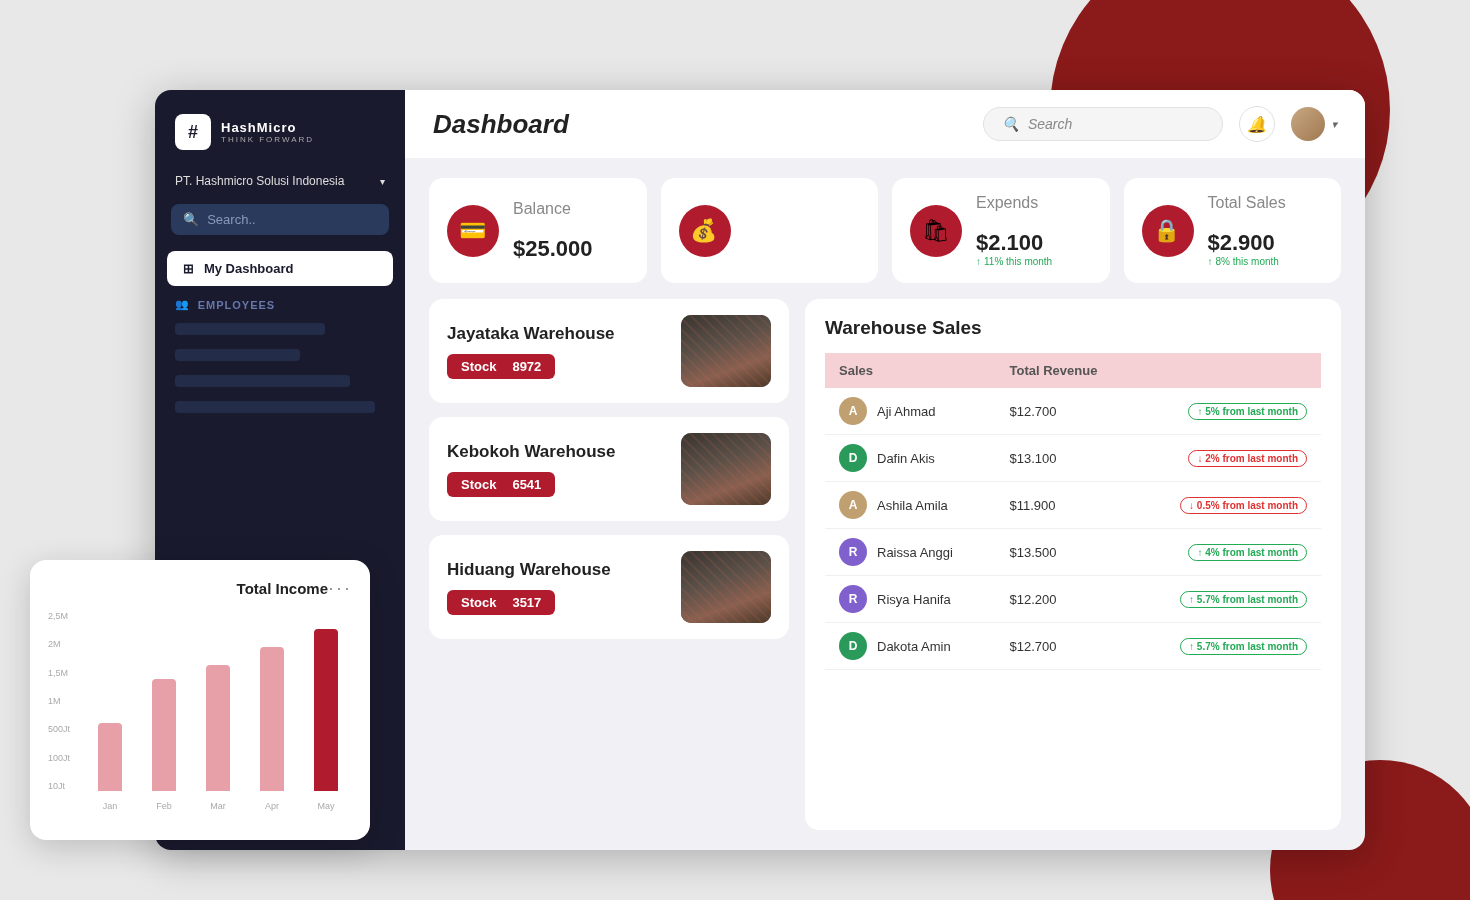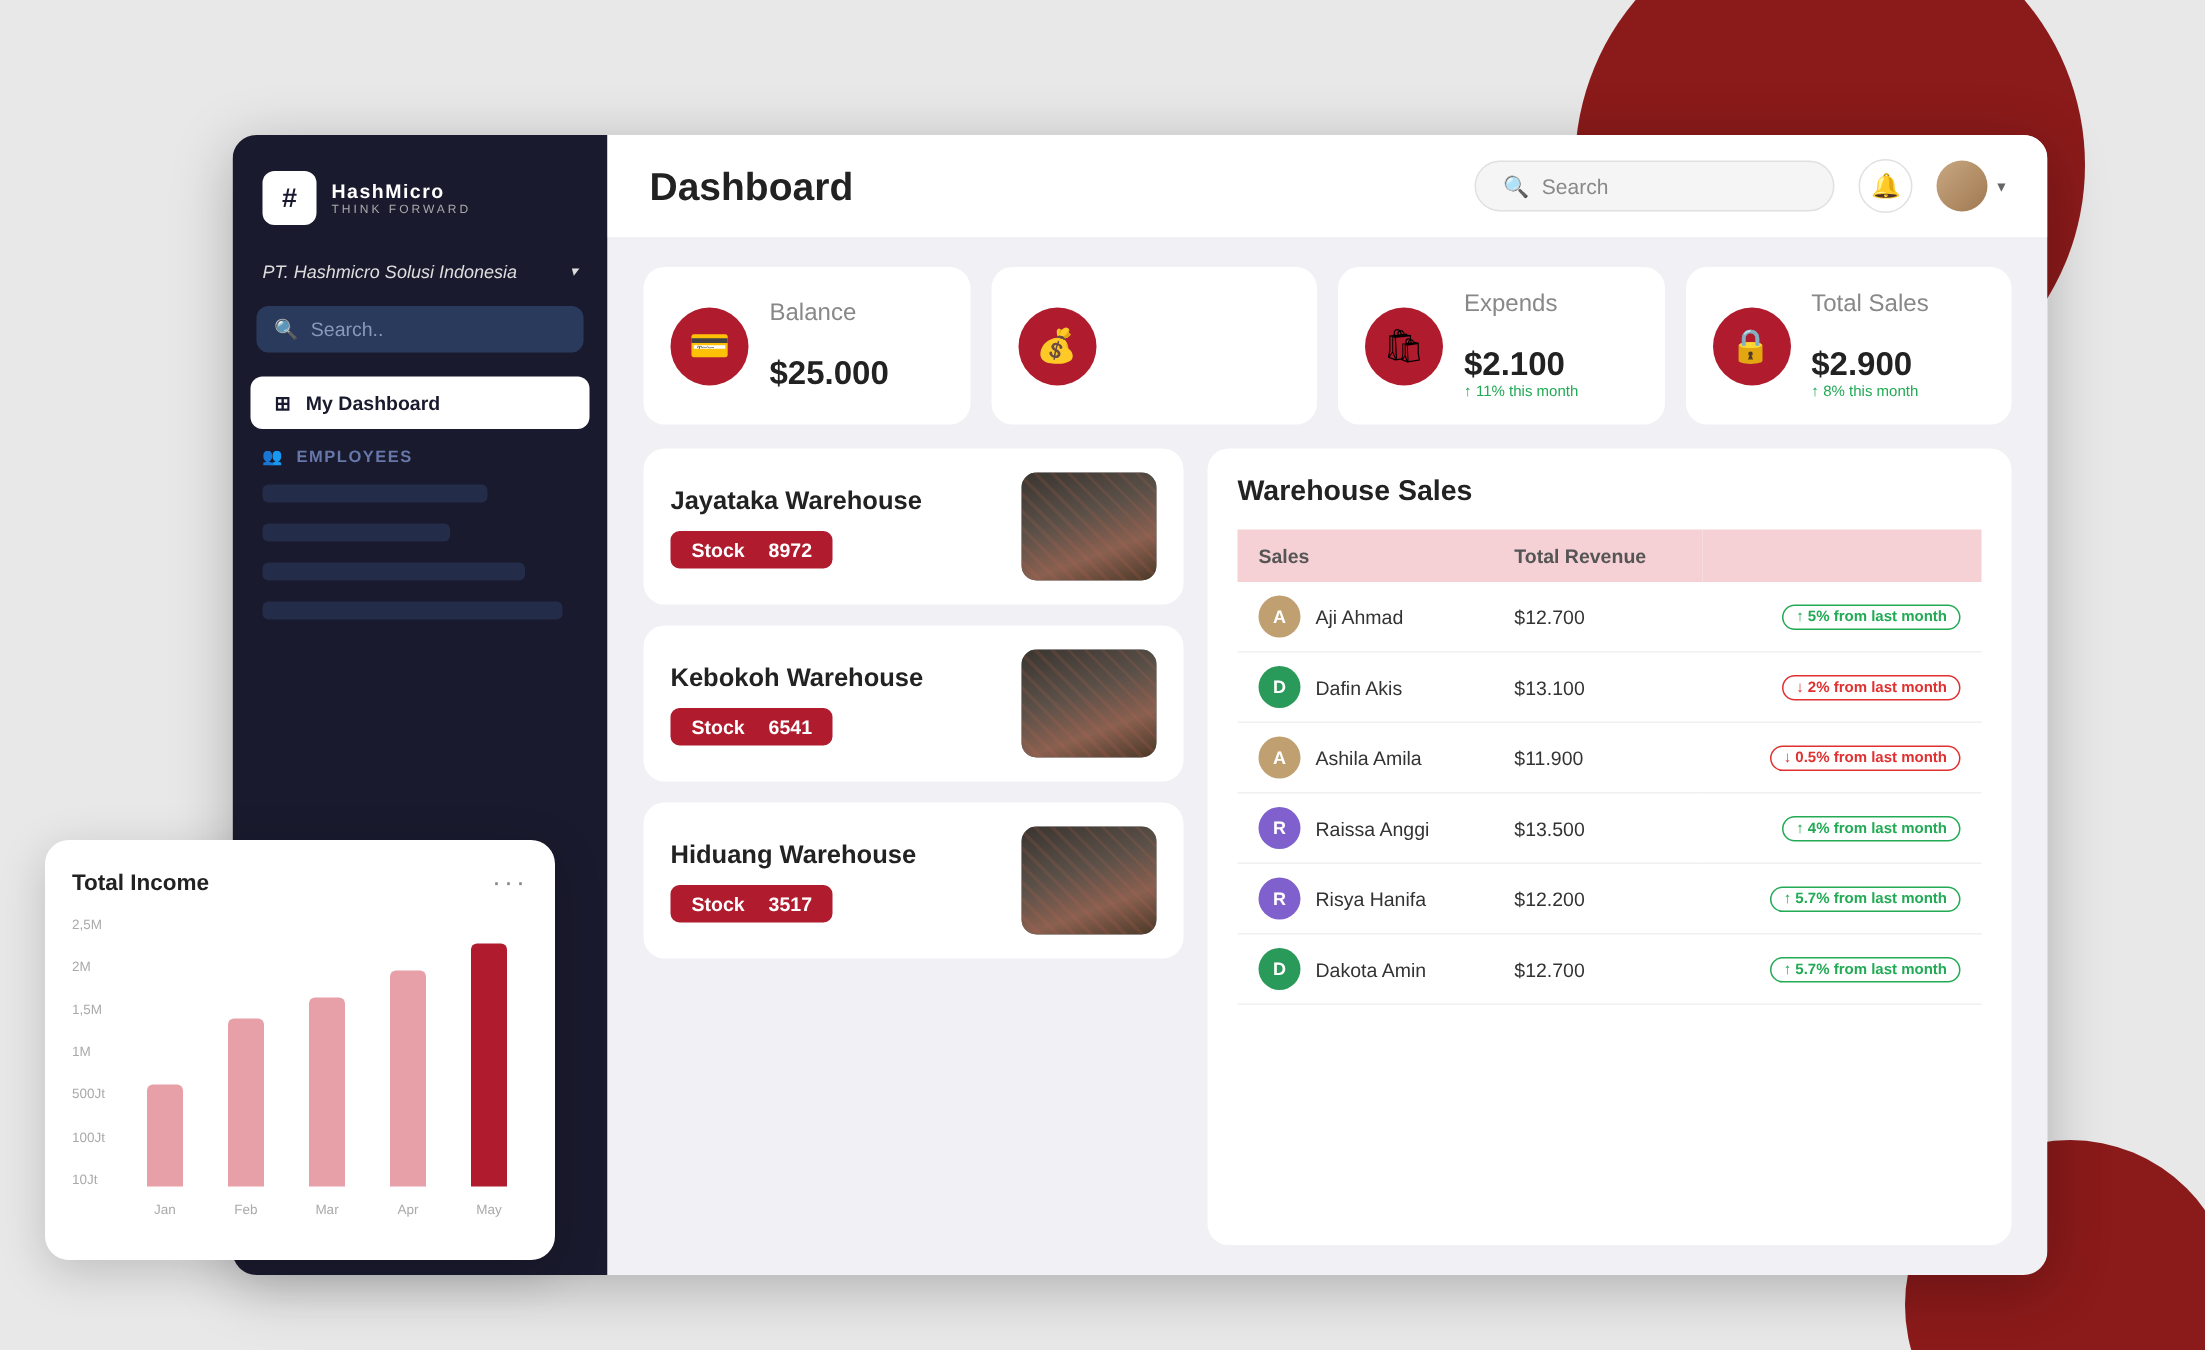--- a/index.html
+++ b/index.html
@@ -89,21 +89,21 @@
       color: #aaa;
     }
     .company-selector {
       padding: 8px 20px 16px;
       display: flex;
       align-items: center;
       justify-content: space-between;
       color: #ccc;
       font-size: 12px;
     }
-    .company-selector span { color: #ddd; font-style: italic; }
+    .company-selector span { color: #ddd; }
     .chevron-down { color: #aaa; font-size: 10px; }
     .sidebar-search {
       margin: 0 16px 16px;
       background: #2a3a5c;
       border-radius: 8px;
       padding: 8px 12px;
       display: flex;
       align-items: center;
       gap: 8px;
       color: #8899bb;
@@ -160,20 +160,21 @@
 
     
     .header {
       background: white;
       padding: 0 28px;
       height: 68px;
       display: flex;
       align-items: center;
       justify-content: space-between;
       flex-shrink: 0;
+      font-style: italic;
     }
     .page-title {
       font-size: 26px;
       font-weight: 700;
       color: #222;
     }
     .header-right {
       display: flex;
       align-items: center;
       gap: 16px;
@@ -396,21 +397,21 @@
       width: 340px;
       height: 280px;
       background: white;
       border-radius: 16px;
       padding: 18px 18px 14px;
       box-shadow: 0 8px 32px rgba(0,0,0,0.18);
       z-index: 10;
     }
     .income-card-header {
       display: flex;
-      justify-content: space-between;
+      justify-content: flex-end;
       align-items: center;
       margin-bottom: 12px;
     }
     .income-title {
       font-size: 15px;
       font-weight: 700;
       color: #222;
     }
     .more-btn {
       color: #888;

